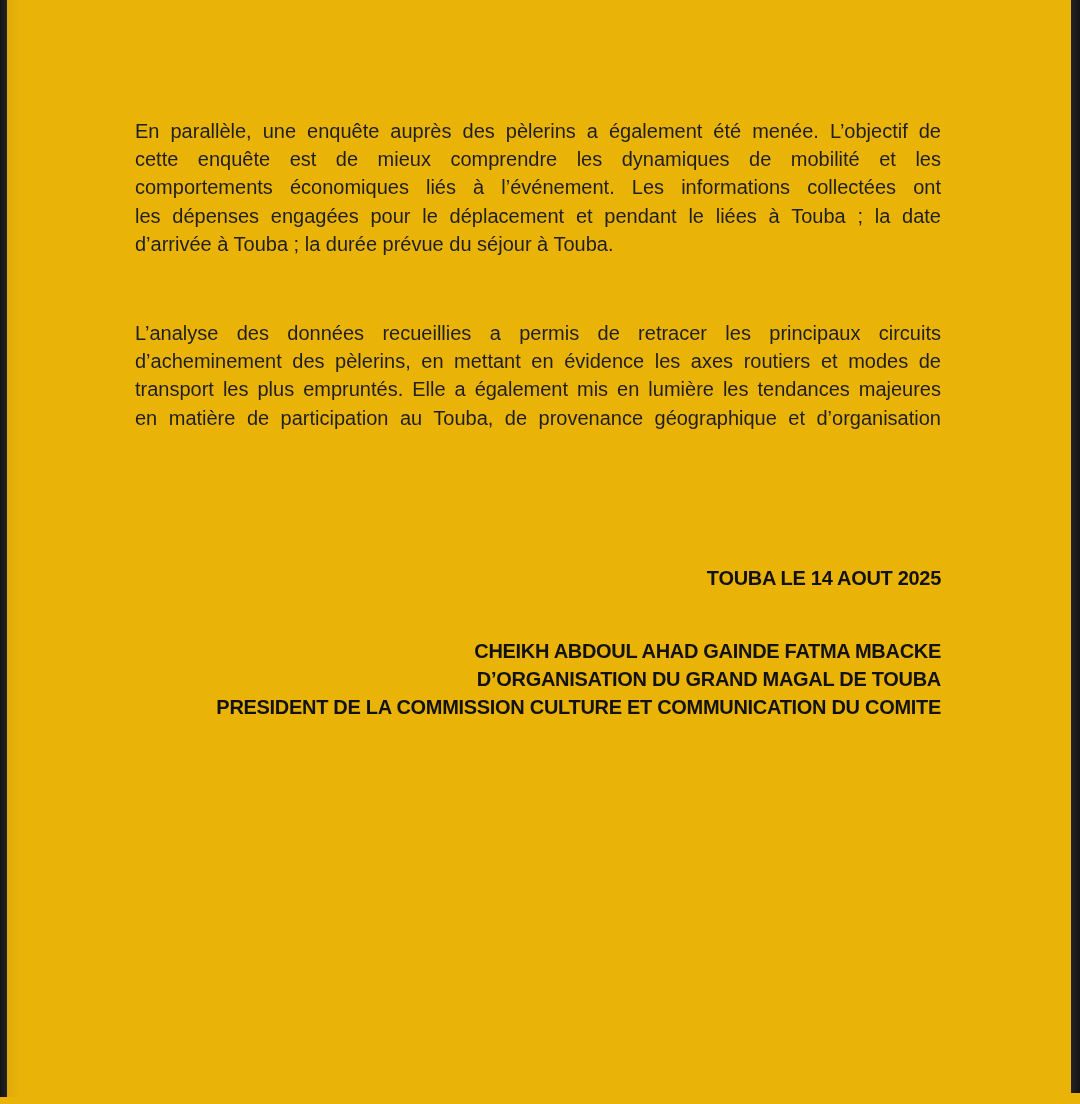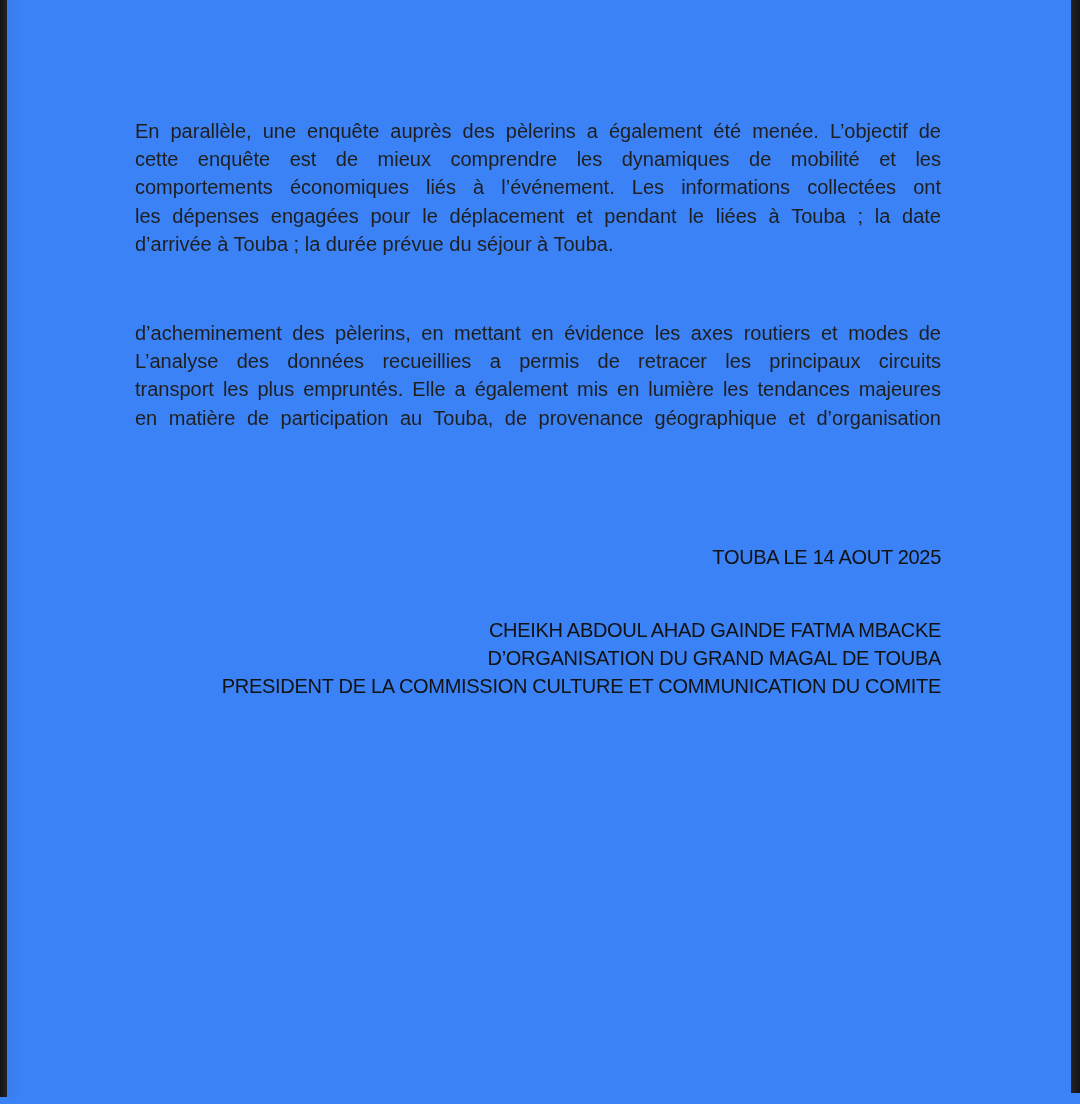--- a/index.html
+++ b/index.html
@@ -4,21 +4,21 @@
 <style>
   html, body {
     margin: 0;
     padding: 0;
     background: #ffffff;
   }
   .page {
     position: relative;
     width: 1080px;
     height: 1104px;
-    background: #3b82f6;
+    background: #eab308;
     overflow: hidden;
     font-family: "Liberation Sans", "DejaVu Sans", sans-serif;
   }
   
   .edge-bar {
     position: absolute;
     top: 0;
   }
   .edge-bar.left {
     left: 0;
@@ -43,23 +43,24 @@
   }
   .textblock {
     position: absolute;
     left: 135px;
     width: 806px;
     font-size: 20px;
     line-height: 28.2px;
     color: #1f1f1f;
   }
   .textblock.bold {
-    font-weight: 400;
+    font-weight: 700;
     color: #121212;
     letter-spacing: -0.3px;
+    margin-top: 21px;
   }
   .para-1 { top: 117px; }
   .para-2 { top: 319px; }
   .dateline  { top: 543px; }
   .signature { top: 616px; }
 
   
   .justify .line { text-align: justify; text-align-last: justify; }
   .justify .line.last { text-align-last: left; }
   .right .line { text-align: right; }
@@ -75,22 +76,22 @@
 
   <div class="textblock justify para-1">
       <div class="line">En parallèle, une enquête auprès des pèlerins a également été menée. L’objectif de</div>
       <div class="line">cette enquête est de mieux comprendre les dynamiques de mobilité et les</div>
       <div class="line">comportements économiques liés à l’événement. Les informations collectées ont</div>
       <div class="line">les dépenses engagées pour le déplacement et pendant le liées à Touba ; la date</div>
       <div class="line last">d’arrivée à Touba ; la durée prévue du séjour à Touba.</div>
     </div>
 
   <div class="textblock justify para-2">
+      <div class="line">L’analyse des données recueillies a permis de retracer les principaux circuits</div>
       <div class="line">d’acheminement des pèlerins, en mettant en évidence les axes routiers et modes de</div>
-      <div class="line">L’analyse des données recueillies a permis de retracer les principaux circuits</div>
       <div class="line">transport les plus empruntés. Elle a également mis en lumière les tendances majeures</div>
       <div class="line">en matière de participation au Touba, de provenance géographique et d’organisation</div>
     </div>
 
   <div class="textblock bold right dateline">
     <div class="line">TOUBA LE 14 AOUT 2025</div>
   </div>
 
   <div class="textblock bold right signature">
       <div class="line">CHEIKH ABDOUL AHAD GAINDE FATMA MBACKE</div>

